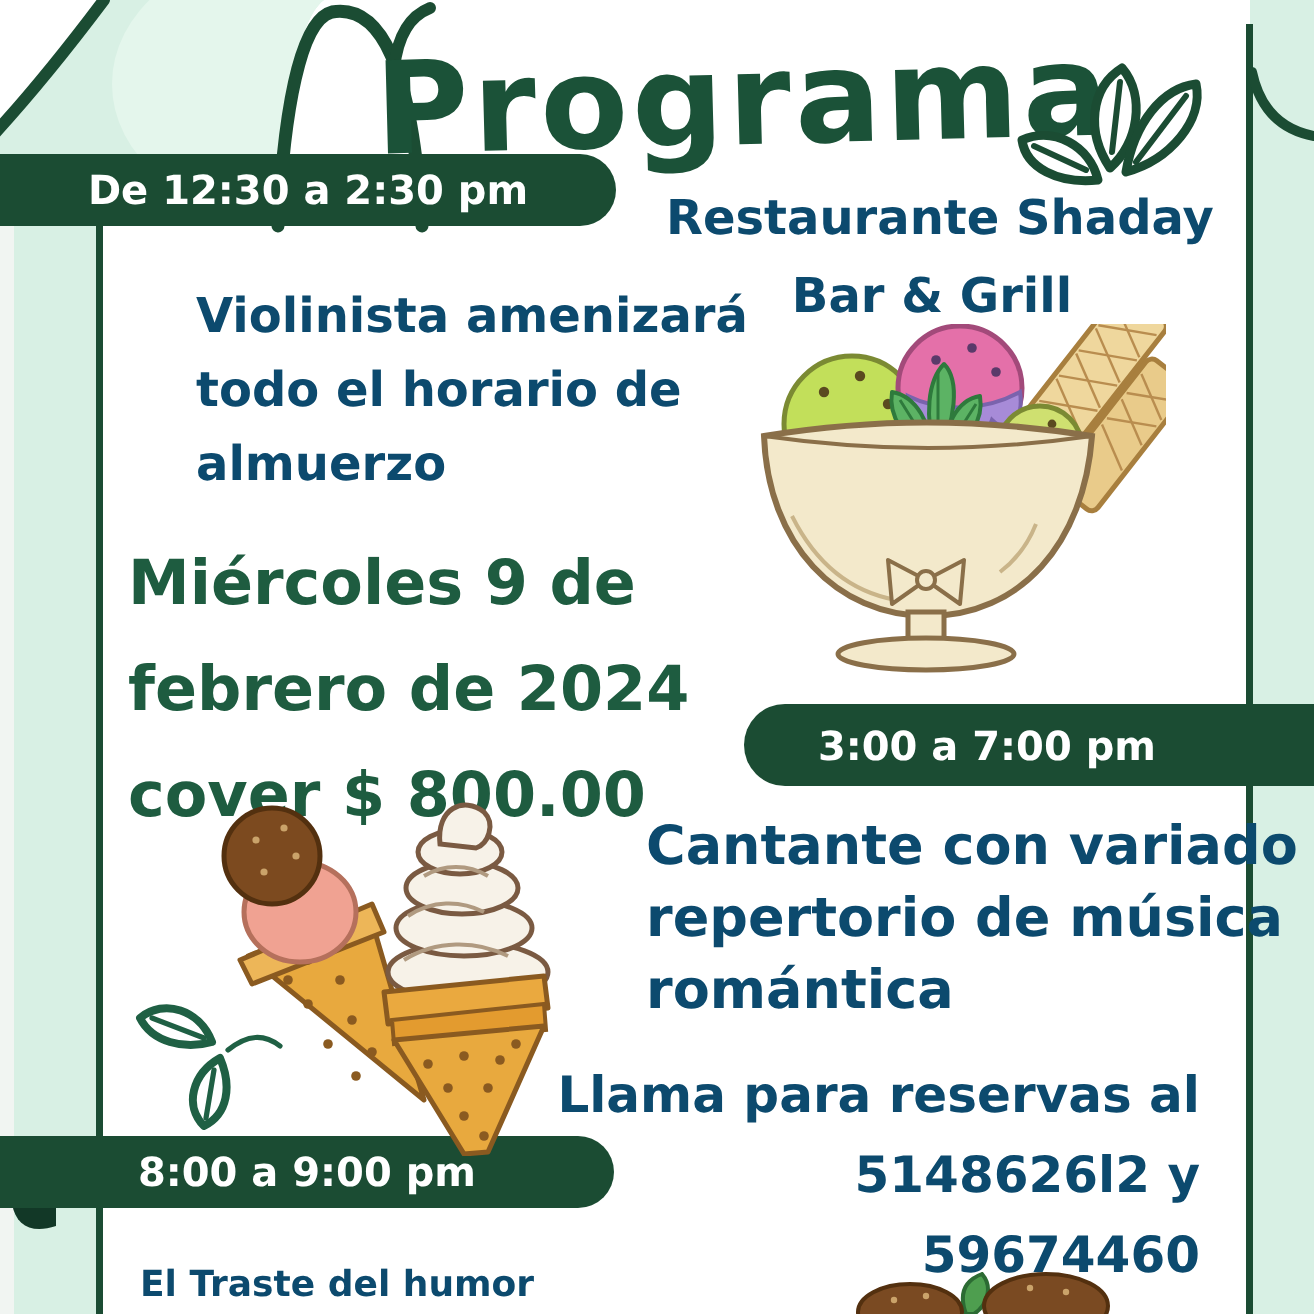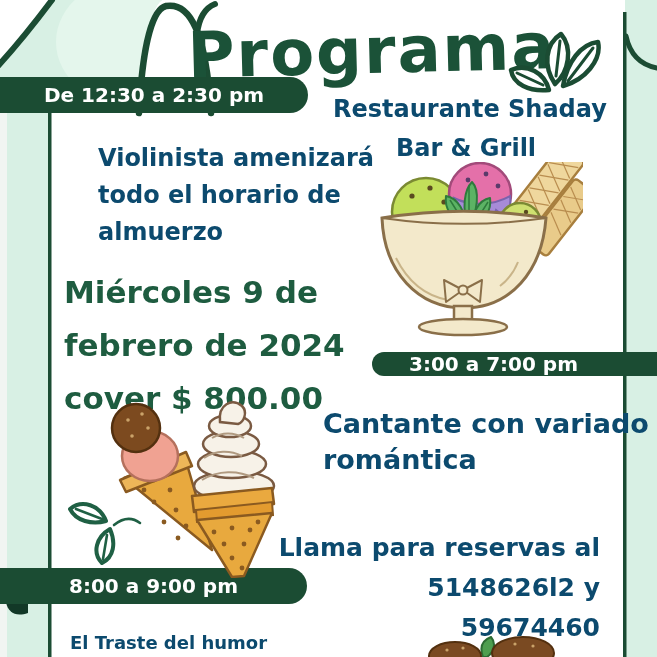--- a/index.html
+++ b/index.html
@@ -10,21 +10,21 @@
   }
   .layer{position:absolute;left:0;top:0;}
   
   .banner{
     position:absolute;background:#1b4c33;color:#ffffff;
     display:flex;align-items:center;justify-content:center;
     font-weight:bold;z-index:4;white-space:nowrap;
   }
   #banner1{left:0;top:77px;width:308px;height:36px;border-radius:0 18px 18px 0;font-size:20px;}
   #banner2{left:0;top:568px;width:307px;height:36px;border-radius:0 18px 18px 0;font-size:20px;}
-  #banner3{left:372px;top:352px;width:285px;height:24px;border-radius:21px 0 0 21px;font-size:20px;padding-right:42px;box-sizing:border-box;}
+  #banner3{left:372px;top:352px;width:285px;height:41px;border-radius:21px 0 0 21px;font-size:20px;padding-right:42px;box-sizing:border-box;}
   
   .txt{position:absolute;color:#0c4a6e;font-weight:bold;z-index:5;}
   .line{white-space:nowrap;}
   #title{
     left:148px;top:10px;width:448px;text-align:center;
     font-size:64px;line-height:1.3;color:#1b5238;letter-spacing:2px;
     transform:rotate(-1.5deg);z-index:3;
   }
   #restaurant{left:333px;top:90px;width:266px;text-align:center;font-size:24px;line-height:39px;}
   #slot1desc{left:70px;top:140px;font-size:24px;line-height:37px;margin-left:28px;}
@@ -106,20 +106,21 @@
   </div>
 
   <div class="txt" id="event">
     <div class="line">Miércoles 9 de</div>
     <div class="line">febrero de 2024</div>
     <div class="line">cover $ 800.00</div>
   </div>
 
   <div class="txt" id="slot2desc">
     <div class="line">Cantante con variado</div>
+    <div class="line">repertorio de música</div>
     <div class="line">romántica</div>
   </div>
 
   <div class="txt" id="reservas">
     <div class="line">Llama para reservas al</div>
     <div class="line">5148626l2 y</div>
     <div class="line">59674460</div>
   </div>
 
   <div class="txt" id="slot3desc">

